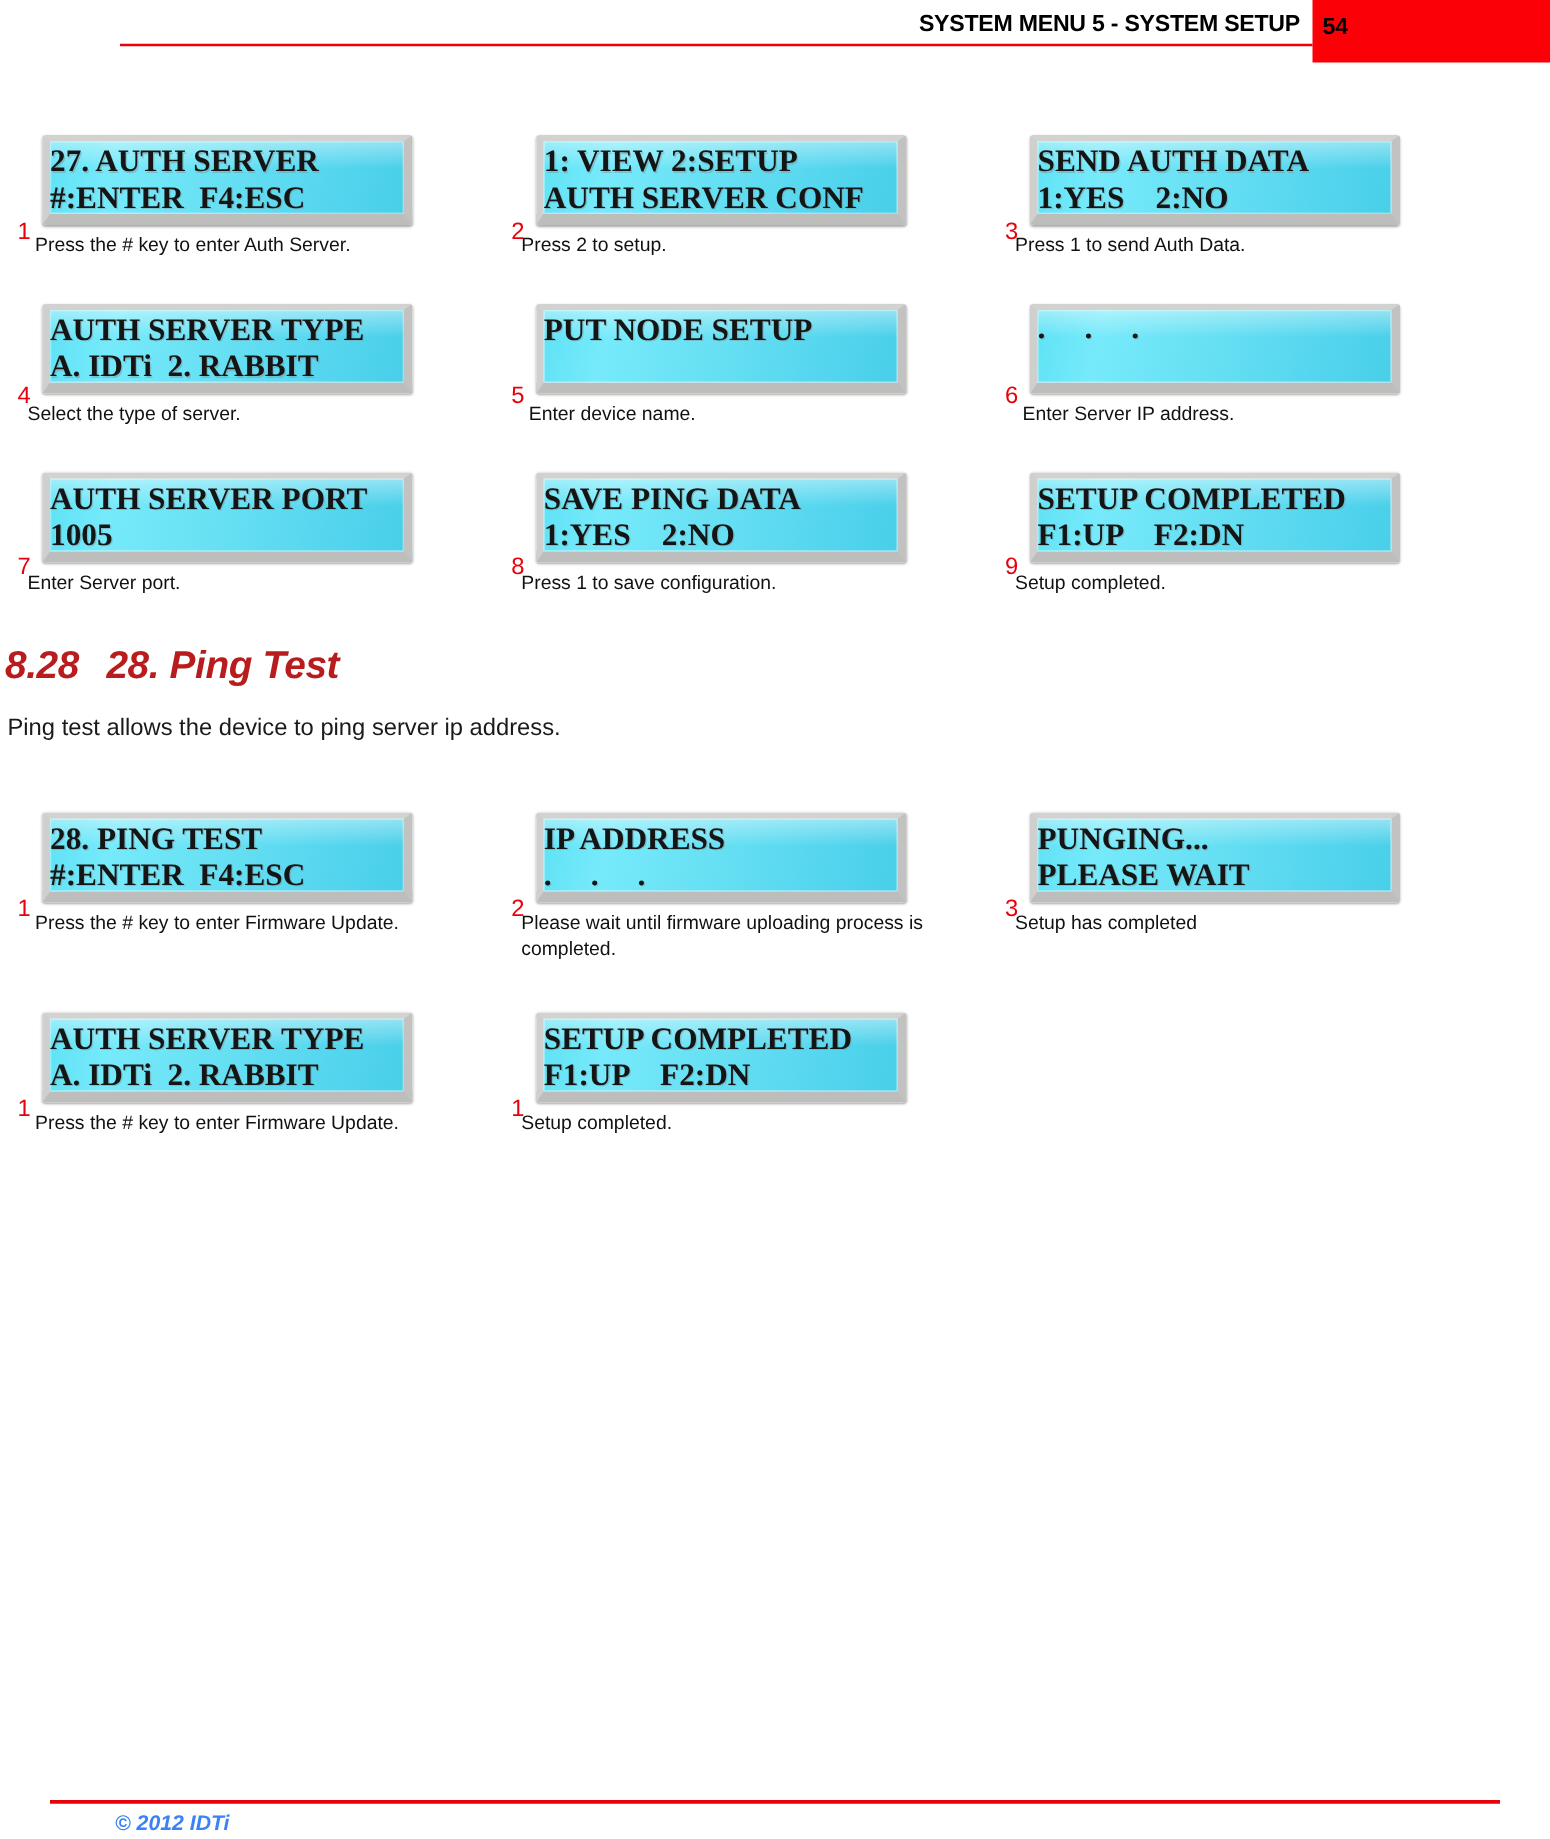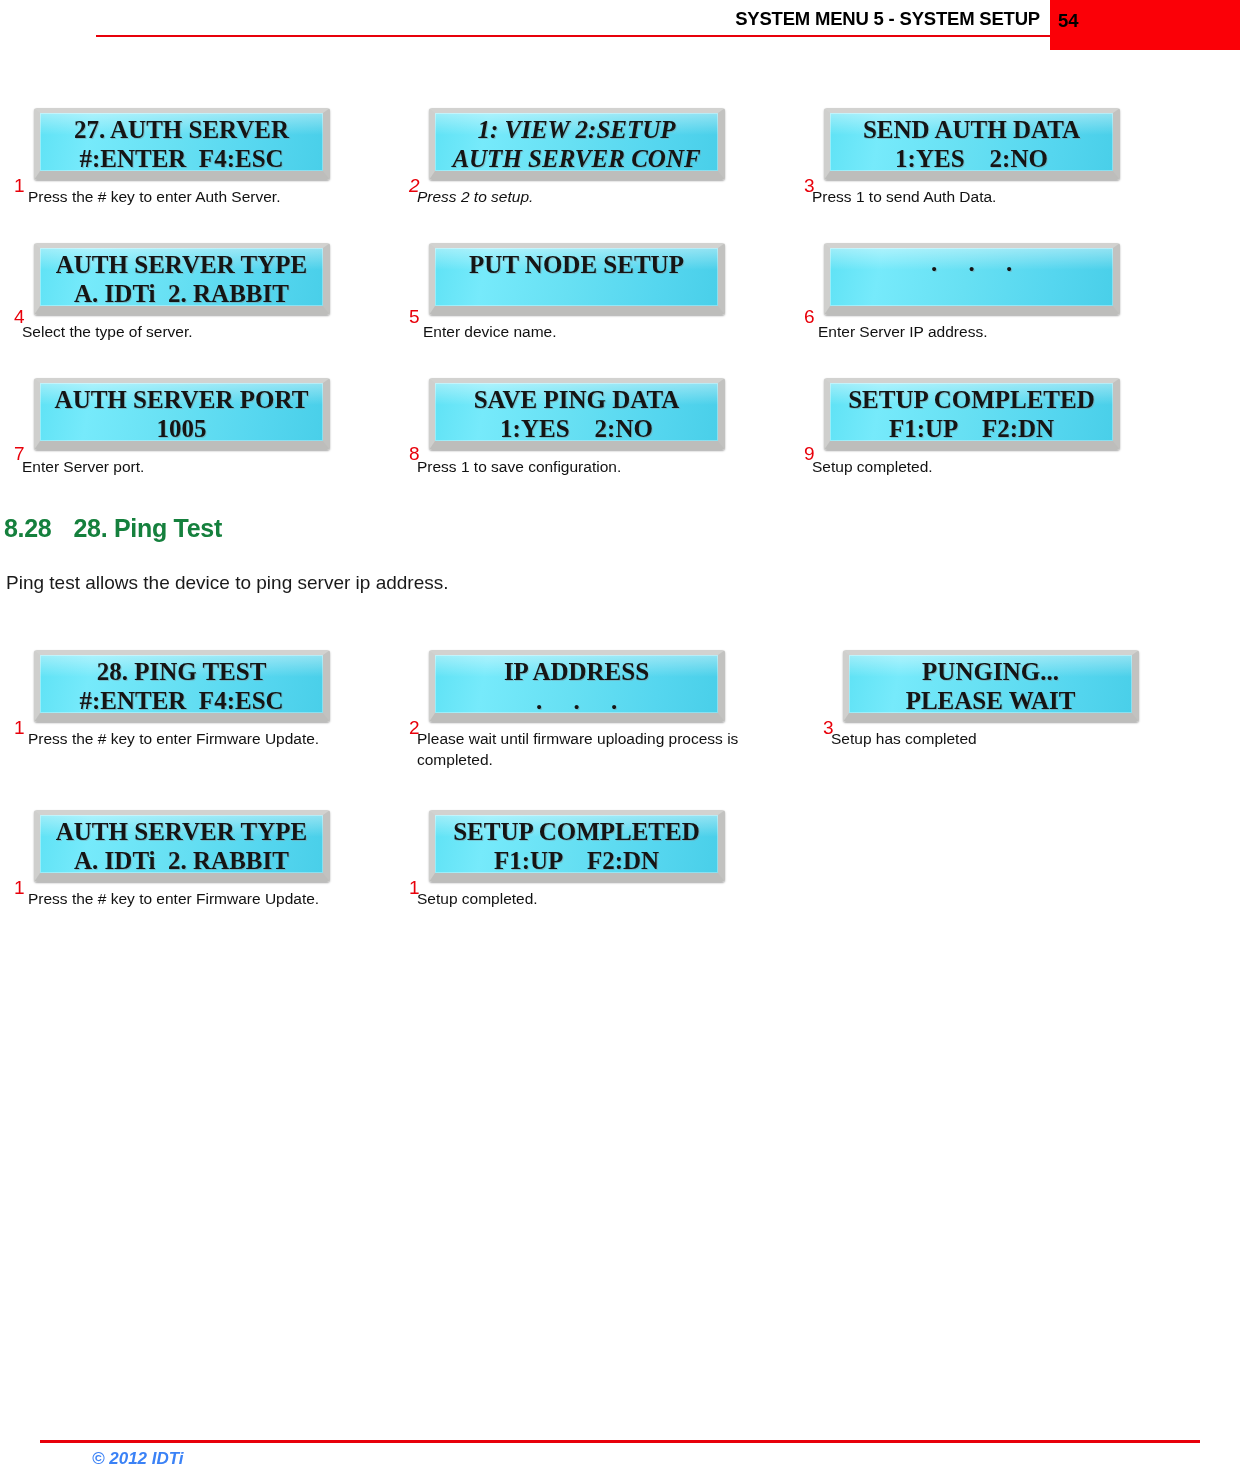--- a/index.html
+++ b/index.html
@@ -94,21 +94,21 @@
     content: "";
     position: absolute;
     left: 0; right: 0; top: 0;
     height: 22px;
     background: linear-gradient(180deg, rgba(255,255,255,0.40), rgba(255,255,255,0));
     pointer-events: none;
   }
   .lcd-line {
     position: relative;
     z-index: 2;
-    text-align: center;
+    text-align: left;
     font-family: "Liberation Serif", serif;
     font-weight: bold;
     font-size: 25px;
     line-height: 29px;
     color: #151515;
     letter-spacing: 0px;
     white-space: pre;
     text-shadow: 1px 1px 0 rgba(120,160,170,0.55);
   }
   .lcd-line.l1 { margin-top: 2px; }
@@ -135,25 +135,26 @@
     max-width: 372px;
   }
   .screen-caption.indent-28 { margin-left: 28px; }
   .screen-caption.indent-22 { margin-left: 22px; }
 
   
   .section-heading {
     position: absolute;
     left: 4px;
     top: 514px;
-    font-size: 25px;
-    font-weight: bold;
-    color: #15803d;
+    font-size: 31px;
+    font-weight: bold;
+    color: #b91c1c;
     white-space: pre;
     letter-spacing: -0.3px;
+    font-style: italic;
   }
   .section-heading .sec-num { margin-right: 22px; }
   .section-intro {
     position: absolute;
     left: 6px;
     top: 572px;
     font-size: 19px;
     color: #1a1a1a;
   }
 
@@ -193,21 +194,21 @@
     <div class="lcd-wrap">
       <div class="lcd">
         <div class="lcd-line l1">27. AUTH SERVER</div>
         <div class="lcd-line">#:ENTER  F4:ESC</div>
       </div>
     </div>
     <div class="step-number" style="top:68px;">1</div>
     <div class="screen-caption indent-28">Press the # key to enter Auth Server.</div>
   </div>
 
-  <div class="screen-cell" style="left:395px; top:108px;font-style:italic;">
+  <div class="screen-cell" style="left:395px; top:108px;">
     <div class="lcd-wrap">
       <div class="lcd">
         <div class="lcd-line l1">1: VIEW 2:SETUP</div>
         <div class="lcd-line">AUTH SERVER CONF</div>
       </div>
     </div>
     <div class="step-number" style="top:68px;">2</div>
     <div class="screen-caption indent-22">Press 2 to setup.</div>
   </div>
 
@@ -308,21 +309,21 @@
     <div class="lcd-wrap">
       <div class="lcd">
         <div class="lcd-line l1">IP ADDRESS</div>
         <div class="lcd-line dots">.     .     .</div>
       </div>
     </div>
     <div class="step-number" style="top:68px;">2</div>
     <div class="screen-caption indent-22" style="max-width:330px;">Please wait until firmware uploading process is completed.</div>
   </div>
 
-  <div class="screen-cell" style="left:809px; top:650px;">
+  <div class="screen-cell" style="left:790px; top:650px;">
     <div class="lcd-wrap">
       <div class="lcd">
         <div class="lcd-line l1">PUNGING...</div>
         <div class="lcd-line">PLEASE WAIT</div>
       </div>
     </div>
     <div class="step-number" style="top:68px;">3</div>
     <div class="screen-caption indent-22">Setup has completed</div>
   </div>
 

